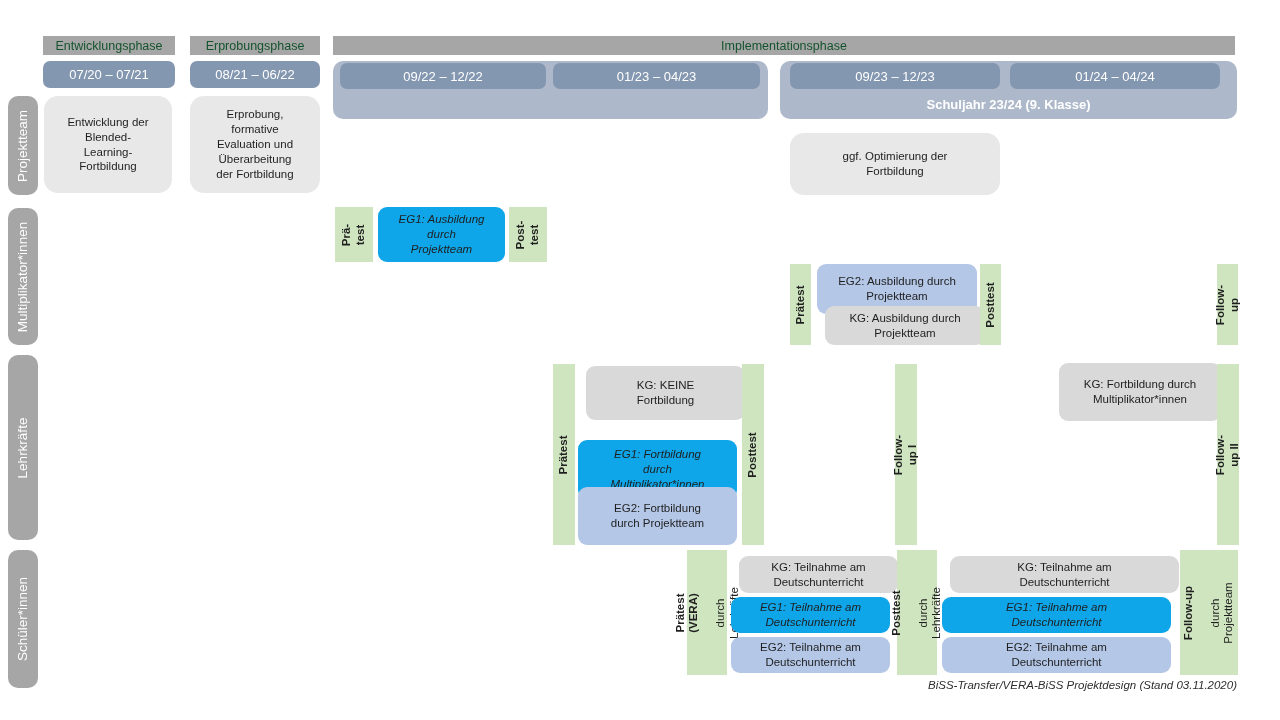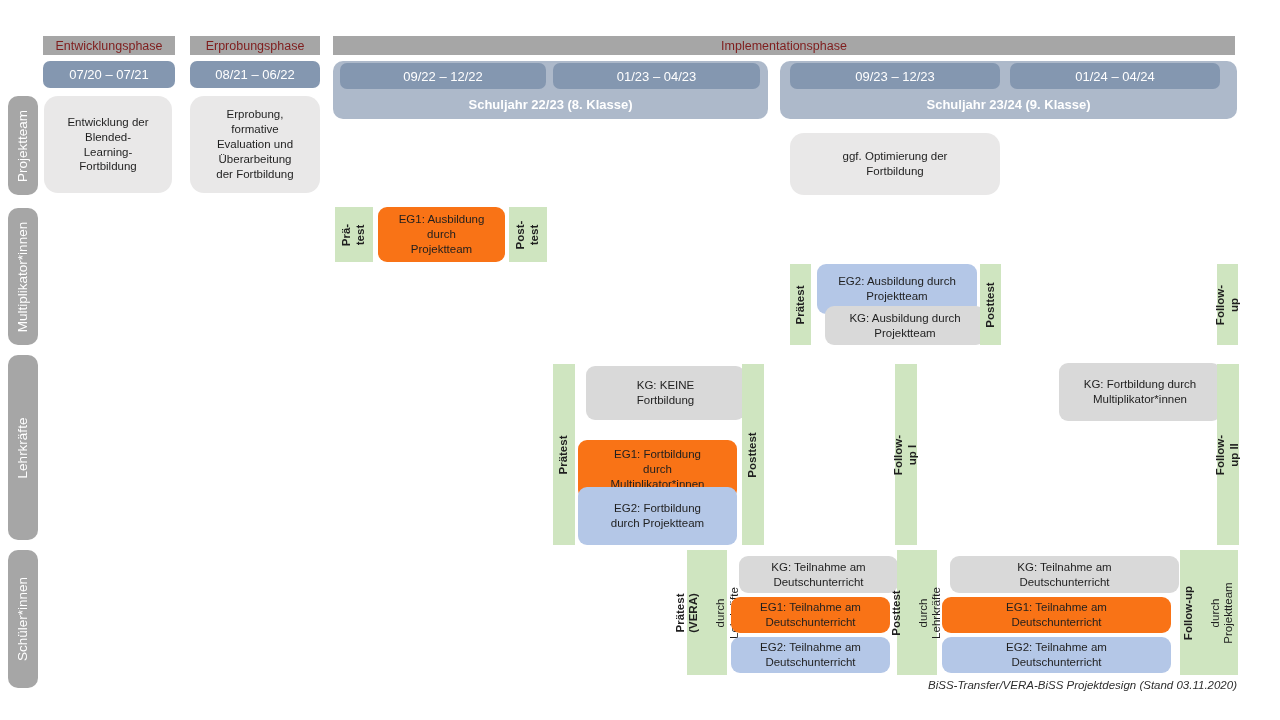--- a/index.html
+++ b/index.html
@@ -1,36 +1,36 @@
 <!DOCTYPE html>
 <html><head>
 <meta charset="utf-8">
 <style>
   html,body{margin:0;padding:0;background:#fff;}
   .canvas{position:relative;width:1280px;height:720px;background:#ffffff;
           font-family:"Liberation Sans",sans-serif;color:#1f1f1f;overflow:hidden;}
   .abs{position:absolute;box-sizing:border-box;}
-  .phase-bar{background:#A6A6A6;color:#7f1d1d;font-size:12.5px;
+  .phase-bar{background:#A6A6A6;color:#14532d;font-size:12.5px;
              display:flex;align-items:center;justify-content:center;}
   .date-box{background:#8497B0;color:#ffffff;font-size:13px;border-radius:7px;
             display:flex;align-items:center;justify-content:center;}
   .sy-box{background:#ADB9CA;border-radius:10px;}
   .sy-label{position:absolute;left:0;right:0;bottom:7px;text-align:center;
             color:#ffffff;font-weight:bold;font-size:13px;}
   .row-label{background:#A6A6A6;border-radius:10px;}
   .vcenter{position:absolute;left:50%;top:50%;
            transform:translate(-50%,-50%) rotate(-90deg);
            white-space:pre-line;text-align:center;line-height:1.18;}
   .row-label .vcenter{color:#ffffff;font-size:13.5px;white-space:nowrap;font-weight:normal;}
   .box{border-radius:9px;display:flex;align-items:center;justify-content:center;
        text-align:center;font-size:11.5px;line-height:1.3;white-space:pre-line;padding:2px;}
   .bigbox{border-radius:14px;}
   .gray-light{background:#E9E8E8;}
   .kg{background:#D9D9D9;margin-left:8px;}
-  .eg1{background:#f97316;}
+  .eg1{background:#0ea5e9;font-style:italic;}
   .eg2{background:#B4C7E7;}
   .vbar{background:#CFE5C0;}
   .vbar .vcenter{font-weight:bold;font-size:11.5px;}
   .vbar .sub{font-weight:normal;display:block;white-space:pre-line;}
   .vbar .main{display:block;white-space:pre-line;}
   .green-head{background:#CFE5C0;display:flex;align-items:center;justify-content:center;
               text-align:center;font-weight:bold;font-size:13px;white-space:pre-line;line-height:1.45;}
   .caption{font-style:italic;font-size:11.5px;color:#2e2e2e;text-align:right;}
 </style>
 </head>
@@ -41,21 +41,20 @@
   <div class="abs phase-bar" style="left:43px;top:36px;width:132px;height:19px;">Entwicklungsphase</div>
   <div class="abs phase-bar" style="left:190px;top:36px;width:130px;height:19px;">Erprobungsphase</div>
   <div class="abs phase-bar" style="left:333px;top:36px;width:902px;height:19px;">Implementationsphase</div>
 
   <div class="abs date-box" style="left:43px;top:61px;width:132px;height:27px;">07/20 – 07/21</div>
   <div class="abs date-box" style="left:190px;top:61px;width:130px;height:27px;">08/21 – 06/22</div>
 
   <div class="abs sy-box" style="left:333px;top:61px;width:435px;height:58px;">
     <div class="abs date-box" style="left:7px;top:2px;width:206px;height:26px;">09/22 – 12/22</div>
     <div class="abs date-box" style="left:220px;top:2px;width:207px;height:26px;">01/23 – 04/23</div>
-    <div class="sy-label">Schuljahr 22/23 (8. Klasse)</div>
   </div>
 
   <div class="abs sy-box" style="left:780px;top:61px;width:457px;height:58px;">
     <div class="abs date-box" style="left:10px;top:2px;width:210px;height:26px;">09/23 – 12/23</div>
     <div class="abs date-box" style="left:230px;top:2px;width:210px;height:26px;">01/24 – 04/24</div>
     <div class="sy-label">Schuljahr 23/24 (9. Klasse)</div>
   </div>
 
   <div class="abs row-label" style="left:8px;top:96px;width:30px;height:99px;">
     <span class="vcenter">Projektteam</span>

